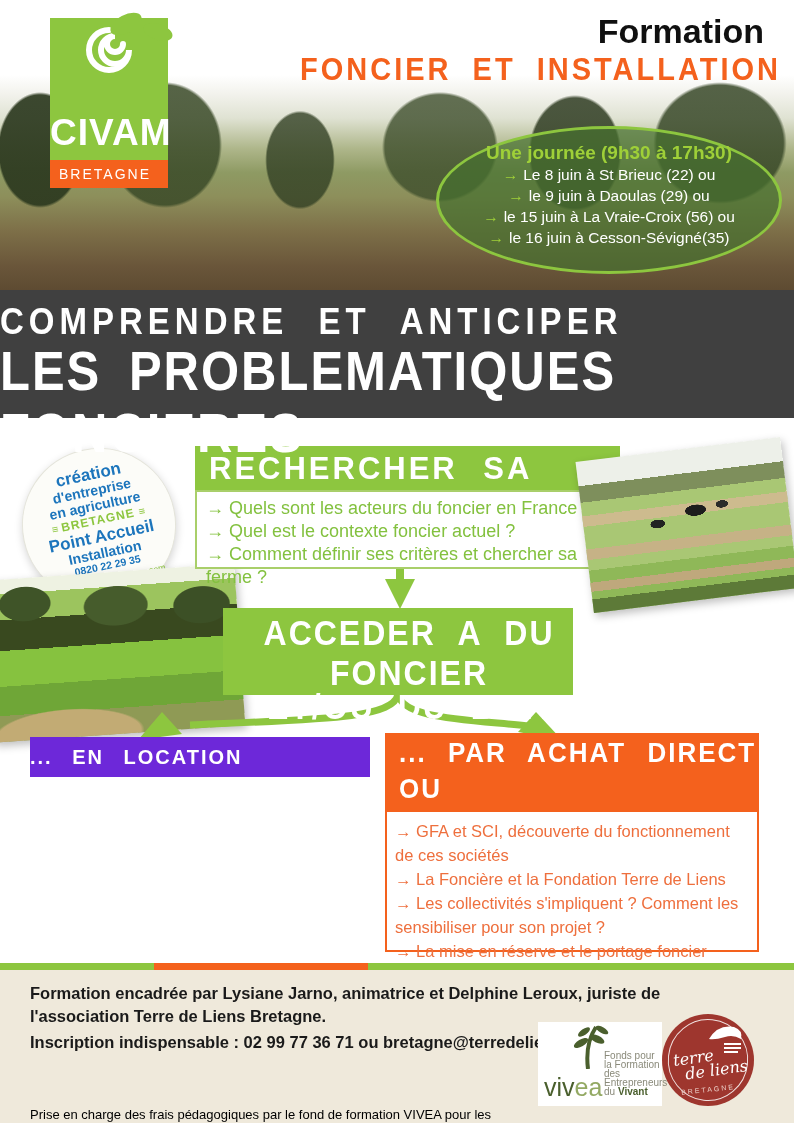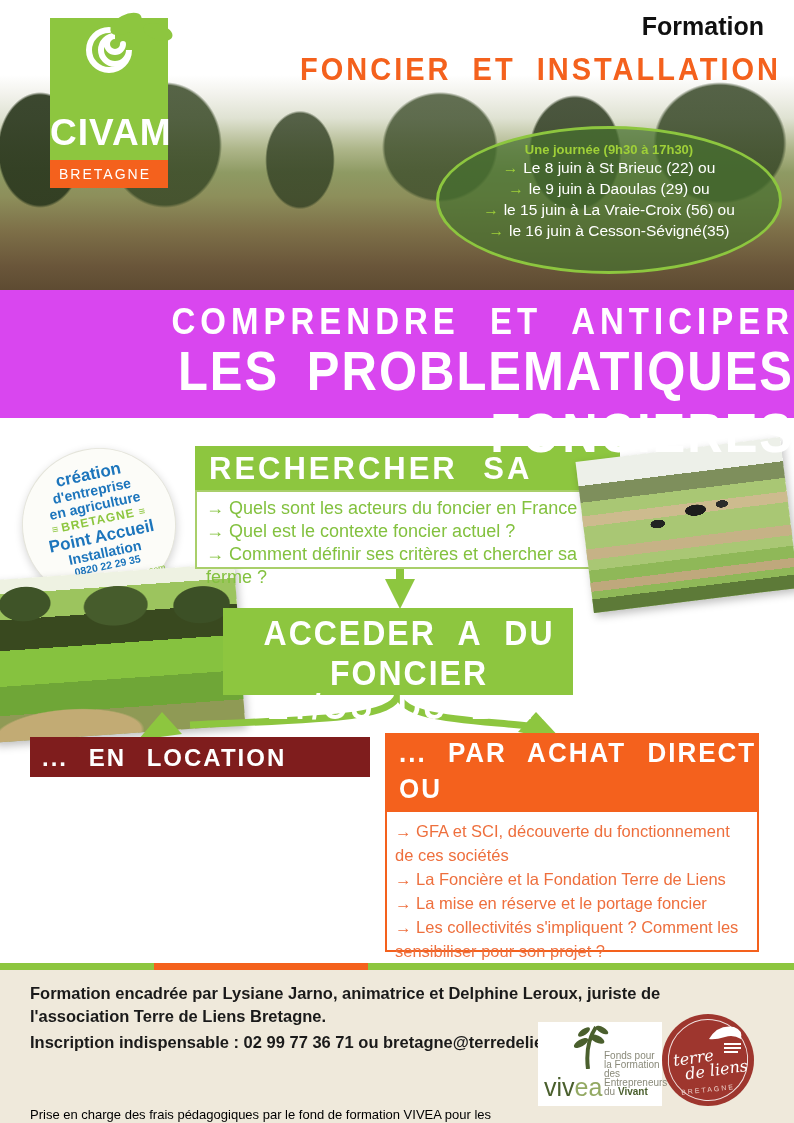--- a/index.html
+++ b/index.html
@@ -27,38 +27,38 @@
   .logo-spiral { position:absolute; left:31px; top:4px; }
   .logo-word {
     position:absolute; left:0; bottom:6px; width:100%; text-align:center;
     color:#fff; font-weight:bold; font-size:37px; letter-spacing:1px;
   }
   .logo-orange {
     background:#F4611D; height:28px; color:#fff; font-size:14px;
     letter-spacing:2px; line-height:28px; padding-left:9px;
   }
   
-  .hdr-formation { position:absolute; right:30px; top:12px; font-size:25px; font-weight:bold; color:#101010; z-index:6; }
+  .hdr-formation { position:absolute; right:30px; top:12px; font-size:34px; font-weight:bold; color:#101010; z-index:6; }
   .hdr-title {
     position:absolute; right:13px; top:53px; font-size:29px; font-weight:bold;
     color:#F4611D; letter-spacing:3px; word-spacing:10px; z-index:6;
     transform:scaleY(1.08);
   }
   
   .oval {
     position:absolute; left:436px; top:126px; width:346px; height:148px;
     border:3px solid #8DC63F; border-radius:50%;
     background:rgba(70,112,47,.72); box-sizing:border-box;
     text-align:center; z-index:6; color:#fff;
   }
-  .oval-heading { color:#9FD038; font-weight:bold; font-size:13px; margin-top:13px; }
+  .oval-heading { color:#9FD038; font-weight:bold; font-size:19px; margin-top:13px; }
   .oval-line { font-size:15.5px; font-weight:normal; line-height:21px; }
   .oval-line .arr { color:#9FD038; margin-right:5px; }
   
-  .main-banner { position:absolute; left:0; top:290px; width:794px; height:128px; background:#d946ef; color:#fff; text-align:right; z-index:6; }
+  .main-banner { position:absolute; left:0; top:290px; width:794px; height:128px; background:#404040; color:#fff; text-align:left; z-index:6; }
   .mb1 { font-size:33px; font-weight:bold; letter-spacing:5px; word-spacing:16px; margin-top:13px; transform:scaleY(1.1); }
   .mb2 { font-size:49px; font-weight:bold; letter-spacing:2px; word-spacing:12px; margin-top:5px; transform:scaleY(1.12); }
   
   .ferme-banner {
     position:absolute; left:195px; top:446px; width:425px; height:44px;
     background:#8DC63F; color:#fff; font-size:31px; font-weight:bold;
     letter-spacing:3px; word-spacing:14px; line-height:46px; padding-left:14px;
     box-sizing:border-box; z-index:3; transform-origin:left; 
   }
   .ferme-box {
@@ -112,22 +112,22 @@
     position:absolute; left:223px; top:608px; width:350px; height:87px;
     background:#8DC63F; color:#fff; z-index:3; padding-left:22px; box-sizing:border-box;text-align:center;
   }
   .ac1,.ac2 { font-size:32px; font-weight:bold; letter-spacing:2px; word-spacing:12px; transform:scaleY(1.08); transform-origin:left; }
   .ac1 { margin-top:9px; }
   .arrow-down { position:absolute; left:378px; top:567px; z-index:2; }
   .arrow-split { position:absolute; left:0; top:692px; z-index:2; }
   
   .loc-banner {
     position:absolute; left:30px; top:737px; width:340px; height:40px;
-    background:#7f1d1d; color:#fff; font-size:24px; font-weight:bold;
-    line-height:41px; letter-spacing:2px; word-spacing:12px; padding-left:12px;
+    background:#6d28d9; color:#fff; font-size:20px; font-weight:bold;
+    line-height:41px; letter-spacing:2px; word-spacing:12px; padding-left:0;
     box-sizing:border-box; z-index:3; transform-origin:left;
   }
   .loc-box {
     position:absolute; left:30px; top:777px; width:340px; height:119px;
     background:#fff; border:2px solid #F4611D; box-sizing:border-box;
     padding:7px 8px; z-index:3;
   }
   .o-item { color:#EE6F3D; font-size:16.5px; line-height:24px; }
   
   .achat-banner {
@@ -243,22 +243,22 @@
 
   <div class="loc-banner">... EN LOCATION</div>
 
   <div class="achat-banner">
     <div class="ab1">... PAR ACHAT DIRECT OU</div>
     <div class="ab2">COLLECTIF</div>
   </div>
   <div class="achat-box">
     <div class="o-item">→ GFA et SCI, découverte du fonctionnement de ces sociétés</div>
     <div class="o-item">→ La Foncière et la Fondation Terre de Liens</div>
+    <div class="o-item">→ Les collectivités s'impliquent ? Comment les sensibiliser pour son projet ?</div>
     <div class="o-item">→ La mise en réserve et le portage foncier</div>
-    <div class="o-item">→ Les collectivités s'impliquent ? Comment les sensibiliser pour son projet ?</div>
   </div>
 
   <div class="divider dv1"></div>
   <div class="divider dv2"></div>
   <div class="divider dv3"></div>
   <div class="footer-bg"></div>
 
   <div class="f1">Formation encadrée par Lysiane Jarno, animatrice et Delphine Leroux, juriste de l'association Terre de Liens Bretagne.</div>
   <div class="f2">Inscription indispensable : 02 99 77 36 71 ou bretagne@terredeliens.org</div>
   <div class="f3">Prise en charge des frais pédagogiques par le fond de formation VIVEA pour les porteurs de projet dans le cadre du parcours à l'installation.</div>

